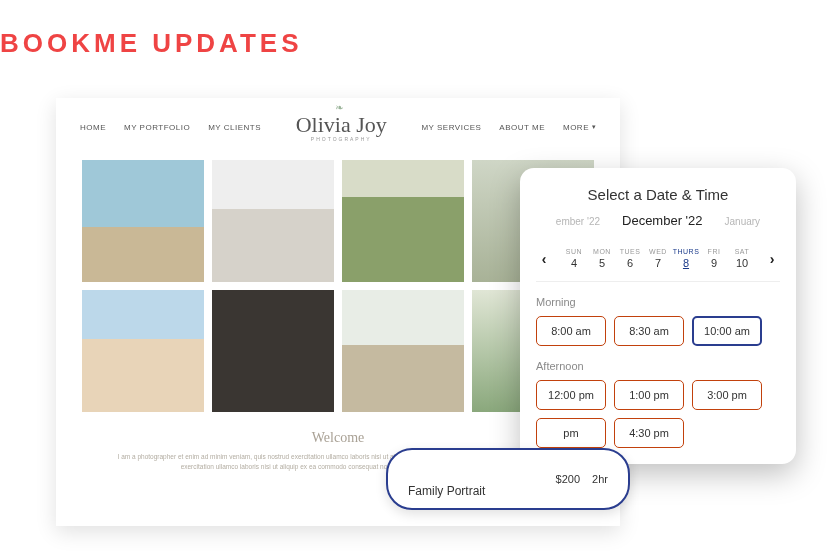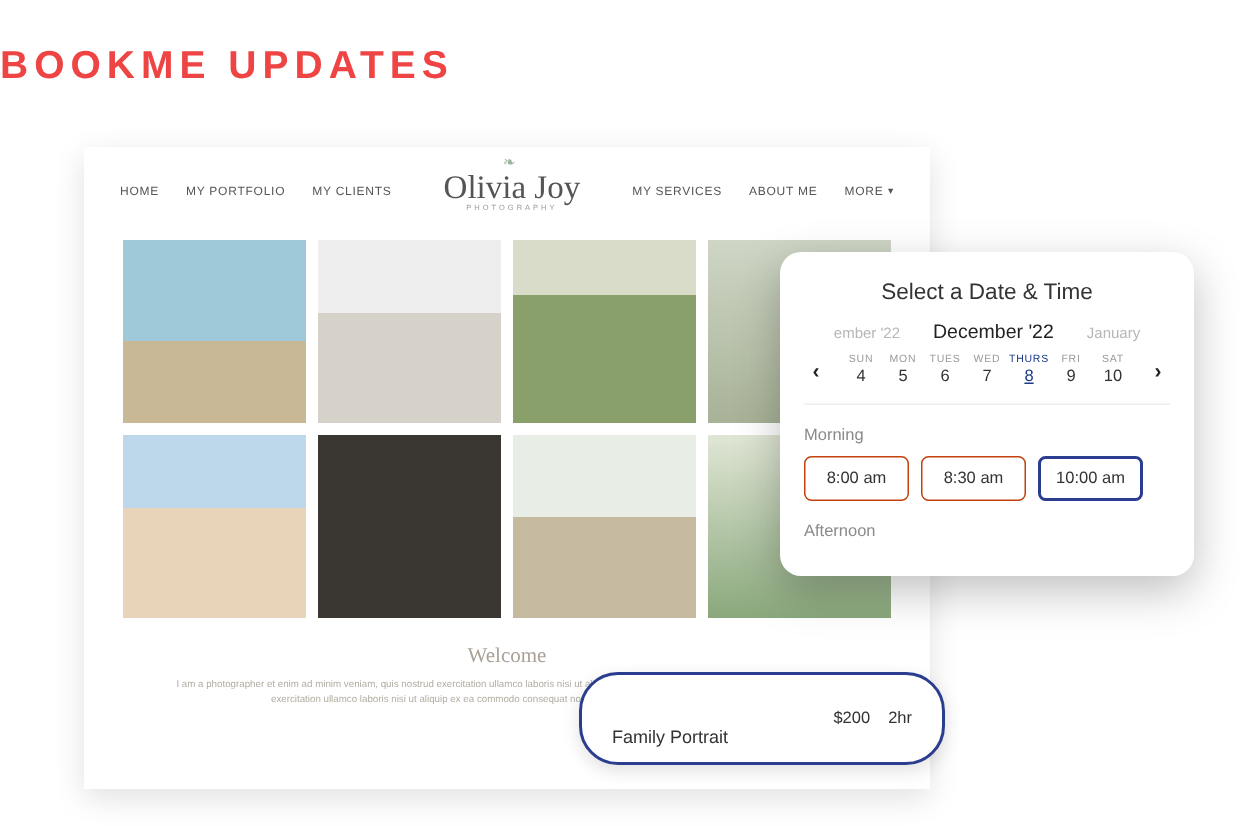--- a/index.html
+++ b/index.html
@@ -102,21 +102,21 @@
     color:#333;
     margin-bottom:10px;
   }
   .month-row {
     display:flex;
     align-items:baseline;
     justify-content:center;
     gap:22px;
     font-size:10px;
     color:#b6b6b6;
-    margin-bottom:8px;
+    margin-bottom:20px;
   }
   .month-row .current { color:#222; font-size:13px; font-weight:500; }
   .week-row {
     display:flex;
     align-items:center;
     gap:8px;
     padding-bottom:12px;
     border-bottom:1px solid #eee;
   }
   .chev {
@@ -261,20 +261,27 @@
     <div class="slot-label">Morning</div>
     <div class="slot-grid">
       <div class="slot">8:00 am</div>
       <div class="slot">8:30 am</div>
       <div class="slot selected">10:00 am</div>
     </div>
   </div>
 
   <div class="slot-section">
     <div class="slot-label">Afternoon</div>
+    <div class="slot-grid">
+      <div class="slot">12:00 pm</div>
+      <div class="slot">1:00 pm</div>
+      <div class="slot">3:00 pm</div>
+      <div class="slot">pm</div>
+      <div class="slot">4:30 pm</div>
+    </div>
   </div>
 </div>
 
 <div class="service-pill">
   <span class="service-name">Family Portrait</span>
   <span class="service-meta">
     <span>$200</span>
     <span>2hr</span>
   </span>
 </div>

